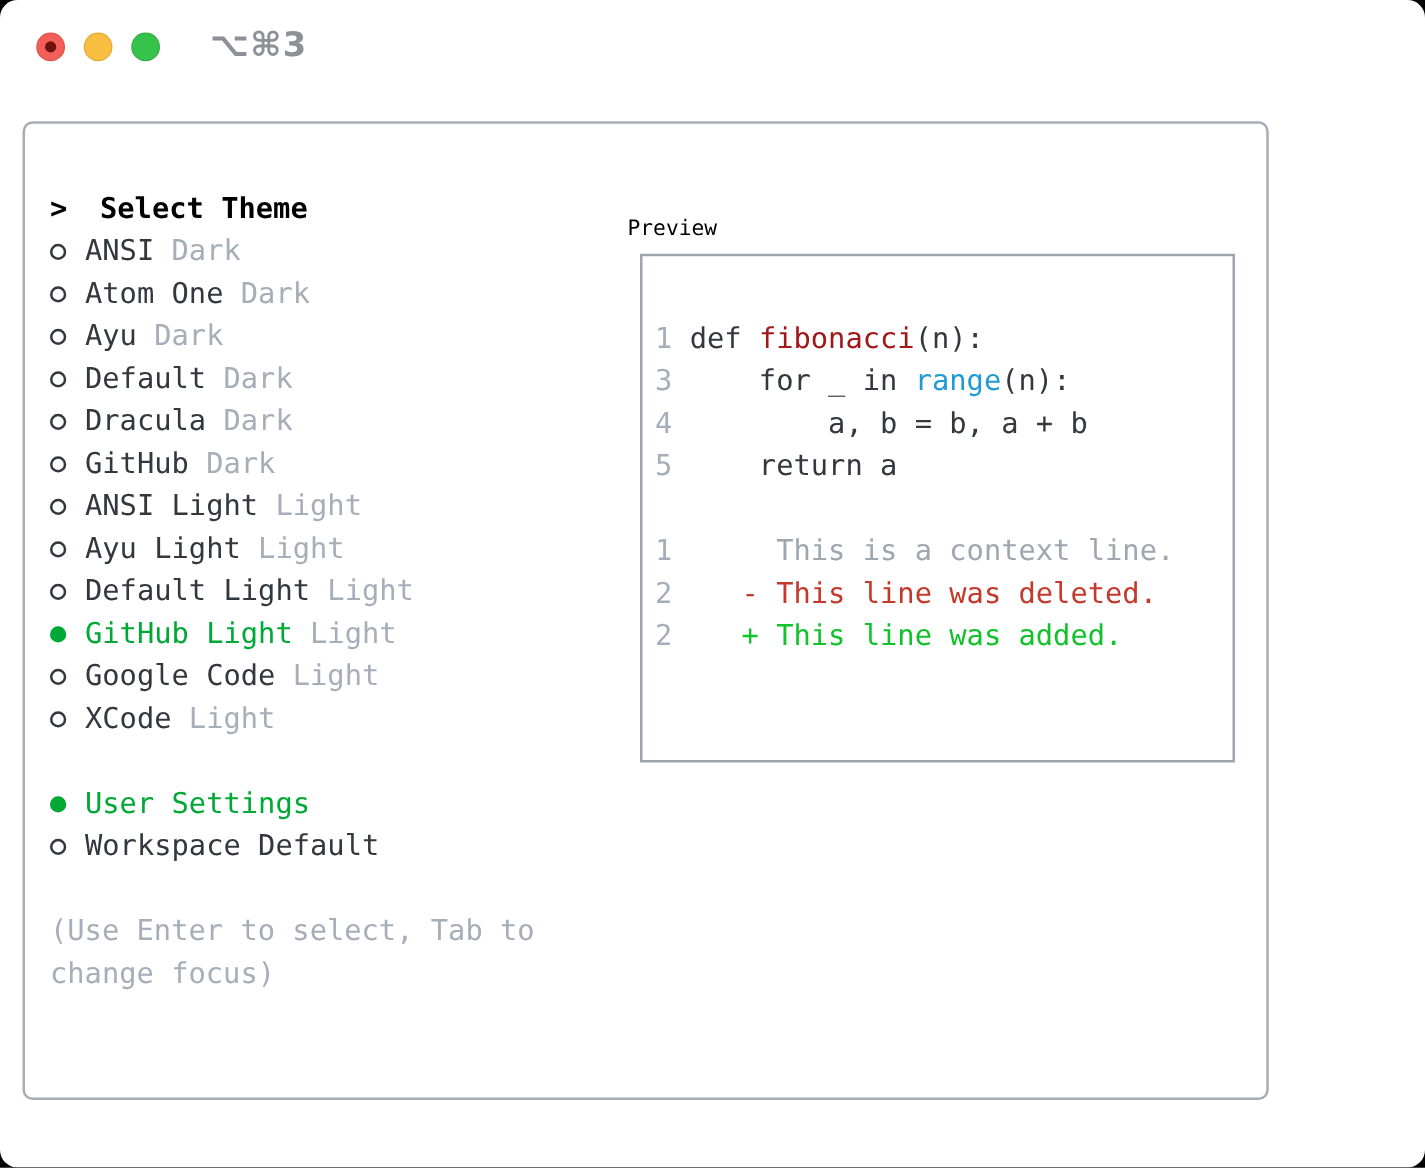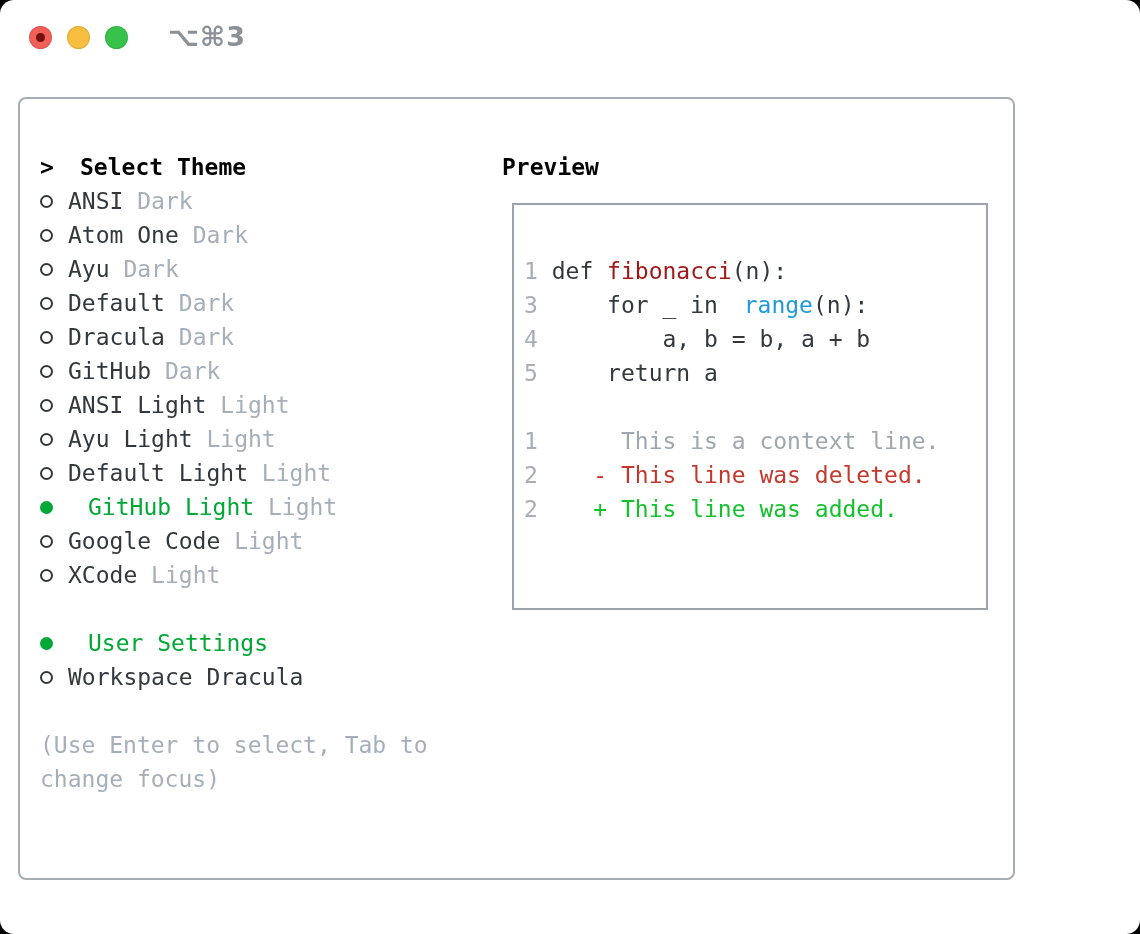--- a/index.html
+++ b/index.html
@@ -19,34 +19,34 @@
          border:2px solid var(--border);border-radius:8px;background:#fff;}
   .row{height:34px;display:flex;align-items:center;font-size:23px;white-space:pre;}
   
   .left-col{position:absolute;left:20px;top:51px;}
   .marker-cell{width:28px;display:flex;align-items:center;flex:none;}
   .circle{width:13px;height:13px;border-radius:50%;box-sizing:border-box;border:2px solid var(--text-dark);background:transparent;}
   .circle.filled{border:none;background:var(--accent-green);}
   .prompt{color:#000;font-weight:bold;}
   .section-title{color:#000;font-weight:bold;margin-left:12px;}
   .item-name{color:var(--text-dark);}
-  .item-name.selected{color:var(--accent-green);margin-left:20px;}
+  .item-name.selected{color:var(--accent-green);}
   .item-tag{color:var(--muted);}
   .hint{color:var(--muted);}
   
-  .preview-title{position:absolute;left:482px;top:51px;height:34px;display:flex;align-items:center;
-                 font-size:23px;font-weight:bold;color:#000;}
+  .preview-title{position:absolute;left:482px;top:67px;height:34px;display:flex;align-items:center;
+                 font-size:17px;font-weight:normal;color:#000;}
   .preview-box{position:absolute;left:492px;top:104px;width:476px;height:407px;box-sizing:border-box;
                border:2px solid var(--border-preview);background:#fff;padding:49px 0 0 10px;overflow:hidden;}
   .code-line{height:34px;font-size:23px;white-space:pre;display:block;line-height:34px;}
   .c-num{color:var(--muted);}
   .c-plain{color:var(--text-dark);}
   .c-func{color:var(--func-red);margin-top:24px;}
   .c-number{color:var(--num-teal);}
-  .c-builtin{color:var(--builtin-blue);margin-left:12px;}
+  .c-builtin{color:var(--builtin-blue);}
   .c-ctx{color:var(--ctx-gray);}
   .c-del{color:var(--deleted);}
   .c-add{color:var(--added);}
 </style>
 </head>
 <body>
 
 <div class="window">
 
   <div class="titlebar">
@@ -141,21 +141,21 @@
       <div class="row"></div>
       <div id="apply-list">
   <div class="row">
     <span class="marker-cell"><span class="circle filled"></span></span>
     <span class="item-name selected">User Settings</span>
     
   </div>
 
   <div class="row">
     <span class="marker-cell"><span class="circle"></span></span>
-    <span class="item-name">Workspace Dracula</span>
+    <span class="item-name">Workspace Default</span>
     
   </div>
 </div>
       <div class="row"></div>
       <div class="row hint">(Use Enter to select, Tab to</div>
       <div class="row hint">change focus)</div>
     </div>
 
     <div class="preview-title">Preview</div>
     <div class="preview-box" id="preview-box">

